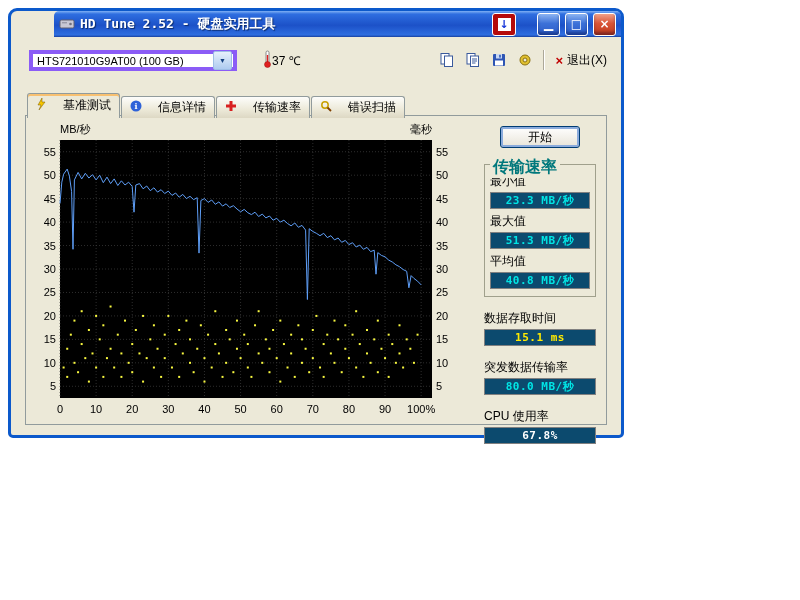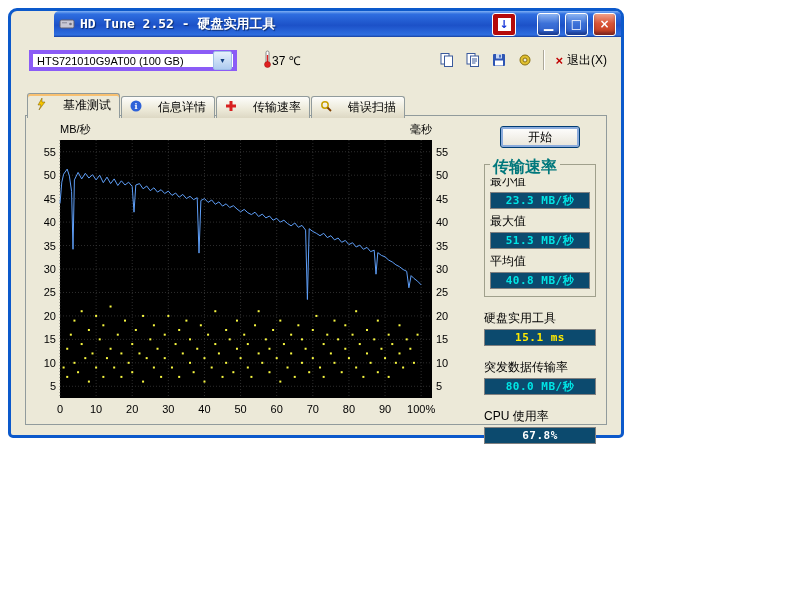--- a/index.html
+++ b/index.html
@@ -365,21 +365,21 @@
       <div class="group">
         <span class="group-label">传输速率</span>
         <div class="lab">最小值</div>
         <div class="val cyan">23.3 MB/秒</div>
         <div class="lab">最大值</div>
         <div class="val cyan">51.3 MB/秒</div>
         <div class="lab">平均值</div>
         <div class="val cyan">40.8 MB/秒</div>
       </div>
 
-      <div class="lab b">硬盘实用工具</div>
+      <div class="lab b">数据存取时间</div>
       <div class="val yellow">15.1 ms</div>
 
       <div class="lab b">突发数据传输率</div>
       <div class="val cyan">80.0 MB/秒</div>
 
       <div class="lab b">CPU 使用率</div>
       <div class="val white">67.8%</div>
     </div>
   </div>
 

